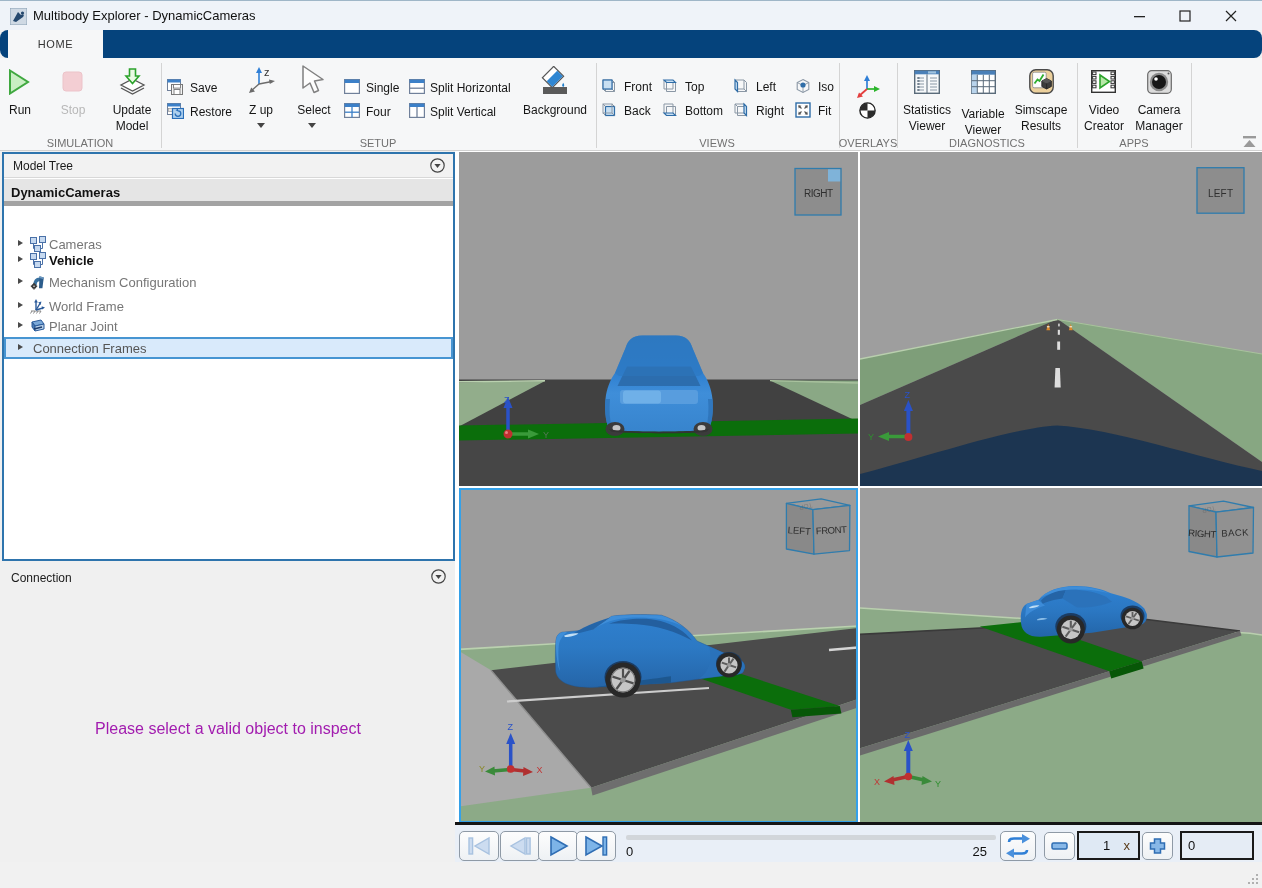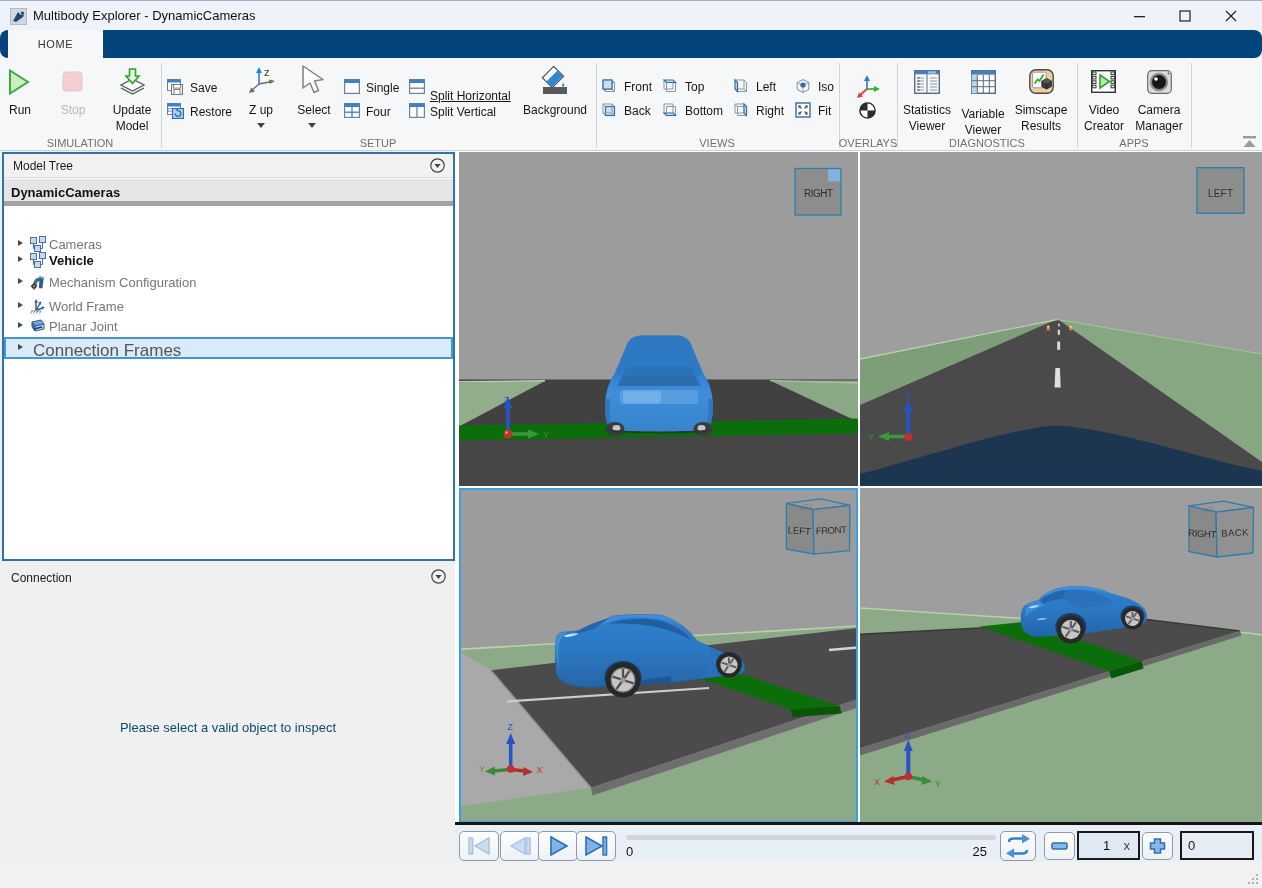--- a/index.html
+++ b/index.html
@@ -27,21 +27,21 @@
 #dcRow { position:absolute; left:0; top:25px; width:100%; height:27px; background:#e5e5e5; border-bottom:5px solid #a3a3a3; }
 #dcRow span { position:absolute; left:7px; top:6px; font-size:13px; font-weight:bold; color:#111; }
 .trow { position:absolute; left:0; width:100%; height:22px; }
 .trow .arr { position:absolute; left:14px; top:7px; width:0; height:0; border-top:3.5px solid transparent; border-bottom:3.5px solid transparent; border-left:5.5px solid #4a4a4a; }
 .trow .lbl { position:absolute; left:45px; top:4px; font-size:13px; color:#767676; white-space:nowrap; }
 .trow .lbl.b { font-weight:bold; color:#111; }
 .trow svg { position:absolute; left:26px; top:3px; }
 #selRow { position:absolute; left:0px; top:183px; width:449px; height:22px; background:#d9eafb; border:2px solid #4795d2; }
 #props { position:absolute; left:0; top:563px; width:458px; height:325px; background:#f0f0f0; }
 #props .ph { position:absolute; left:11px; top:8px; font-size:12px; color:#1a1a1a; }
-#props .msg { position:absolute; left:0; top:157px; width:456px; text-align:center; font-size:13px; color:#0c4a6e; }
+#props .msg { position:absolute; left:0; top:157px; width:456px; text-align:center; font-size:16px; color:#a21caf; }
 .chev { position:absolute; width:15px; height:15px; }
 
 #vpbg { position:absolute; left:455px; top:151px; width:807px; height:673px; background:#ffffff; }
 .vp { position:absolute; }
 
 #blackline { position:absolute; left:455px; top:822px; width:807px; height:3px; background:#151515; }
 #playbar { position:absolute; left:455px; top:825px; width:807px; height:37px; background:#e9eff7; }
 .pbtn { position:absolute; top:6px; width:40px; height:30px; background:linear-gradient(#fdfdfd,#eef1f4); border:1px solid #8f9aa6; border-radius:5px; }
 #ptrack { position:absolute; left:171px; top:10px; width:370px; height:5px; background:#d2d6da; border-radius:2px; }
 #playbar .n0 { position:absolute; left:171px; top:19px; font-size:13px; color:#111; }
@@ -150,21 +150,21 @@
         <rect x="0.6" y="0.6" width="14.8" height="3.4" fill="#3c80c8"></rect>
         <line x1="8" y1="4" x2="8" y2="14.4" stroke="#3c80c8" stroke-width="1.3"></line>
         <line x1="1" y1="9.2" x2="15" y2="9.2" stroke="#3c80c8" stroke-width="1.3"></line>
       </svg>
     <div class="rlabel" style="left:366px; top:46px;">Four</div>
     <svg class="ricon" style="left:409px; top:21px;" width="16" height="15" viewBox="0 0 16 15">
         <rect x="0.6" y="0.6" width="14.8" height="13.8" fill="#fff" stroke="#70809a" stroke-width="1.2"></rect>
         <rect x="0.6" y="0.6" width="14.8" height="3.4" fill="#3c80c8"></rect>
         <line x1="1" y1="9.2" x2="15" y2="9.2" stroke="#70809a" stroke-width="1.3"></line>
       </svg>
-    <div class="rlabel" style="left:430px; top:30px;text-decoration:underline;">Split Horizontal</div>
+    <div class="rlabel" style="left:430px; top:22px;">Split Horizontal</div>
     <svg class="ricon" style="left:409px; top:45px;" width="16" height="15" viewBox="0 0 16 15">
         <rect x="0.6" y="0.6" width="14.8" height="13.8" fill="#fff" stroke="#70809a" stroke-width="1.2"></rect>
         <rect x="0.6" y="0.6" width="14.8" height="3.4" fill="#3c80c8"></rect>
         <line x1="8" y1="4" x2="8" y2="14.4" stroke="#70809a" stroke-width="1.3"></line>
       </svg>
     <div class="rlabel" style="left:430px; top:46px;">Split Vertical</div>
 
     <svg class="ricon" style="left:540px; top:8px;" width="30" height="30" viewBox="0 0 30 30">
         <rect x="3" y="21" width="24" height="7" fill="#5a5a5a"></rect>
         <g transform="rotate(-45 13 11)">
@@ -385,21 +385,21 @@
       <svg width="16" height="16" viewBox="0 0 16 16">
           <path d="M2,4 L11,2 L14,6 L5,8 Z" fill="#7aa8d8" stroke="#2a5a9a" stroke-width="1"></path>
           <path d="M2,4 L5,8 L5,13 L2,9 Z" fill="#4a7ab0" stroke="#2a5a9a" stroke-width="1"></path>
           <path d="M5,8 L14,6 L14,11 L5,13 Z" fill="#b8d0e8" stroke="#2a5a9a" stroke-width="1"></path>
           <path d="M4,11 L12,9" stroke="#1a3a6a" stroke-width="1.6"></path>
         </svg>
       <span class="lbl">Planar Joint</span>
       </div>
     <div id="selRow">
         <div class="arr" style="position:absolute; left:12px; top:5px; width:0; height:0; border-top:3.5px solid transparent; border-bottom:3.5px solid transparent; border-left:5.5px solid #4a4a4a;"></div>
-      <span style="position:absolute; left:27px; top:2px; font-size:17px; color:#555;">Connection Frames</span>
+      <span style="position:absolute; left:27px; top:2px; font-size:13px; color:#555;">Connection Frames</span>
       </div>
   </div>
   <div id="props">
     <span class="ph">Connection</span>
     <svg class="chev" style="right:12px; top:6px;" viewBox="0 0 15 15">
         <circle cx="7.5" cy="7.5" r="6.7" fill="none" stroke="#444" stroke-width="1.2"></circle>
         <path d="M4.4,6 L10.6,6 L7.5,10 Z" fill="#444"></path>
       </svg>
     <div class="msg">Please select a valid object to inspect</div>
   </div>

